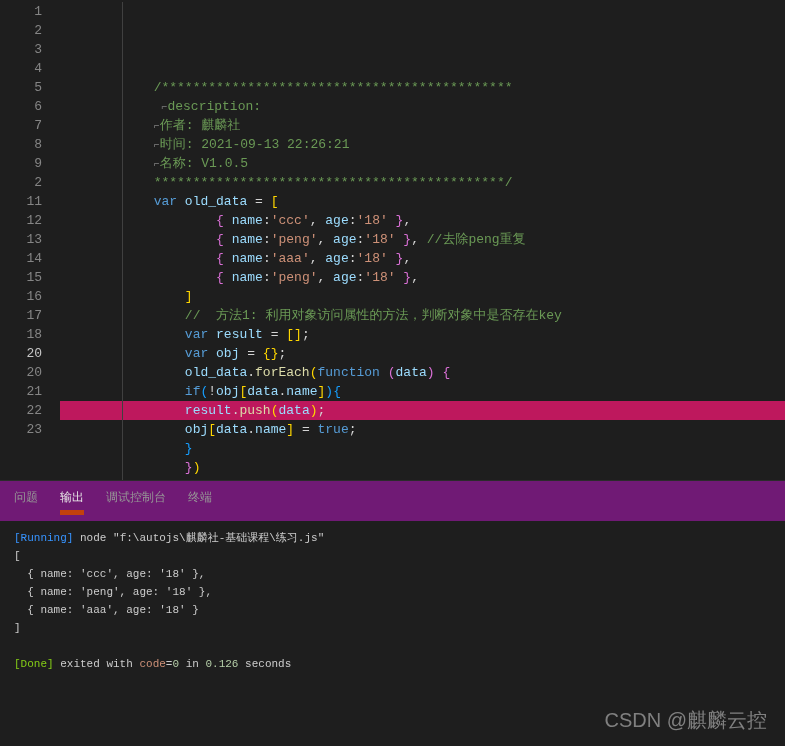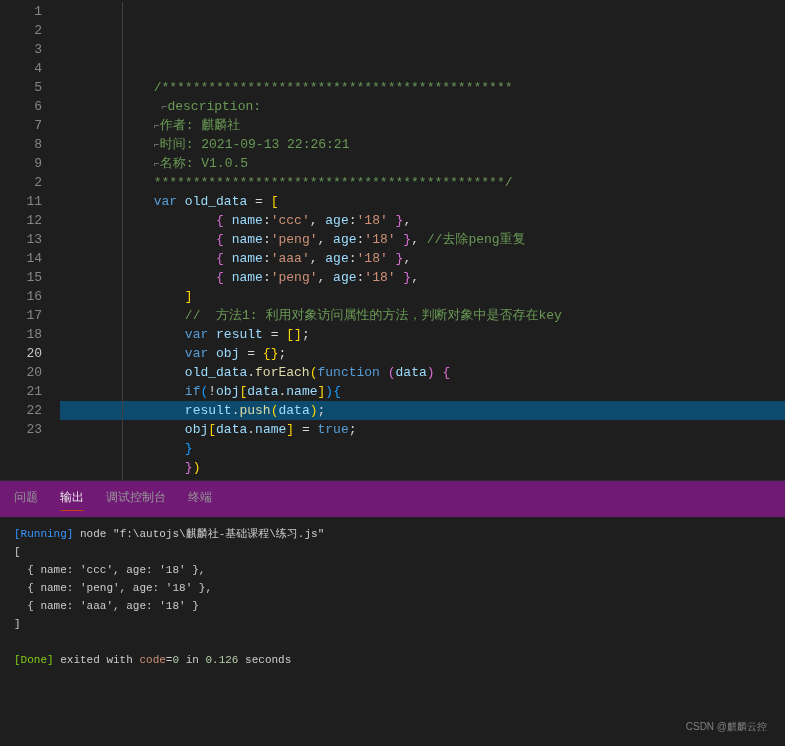--- a/index.html
+++ b/index.html
@@ -31,21 +31,21 @@
     .gutter .ln { height: 19px; }
     .gutter .active { color: #c6c6c6; }
     .code {
       flex: 1;
       padding-top: 2px;
       line-height: 19px;
       white-space: pre;
       position: relative;
     }
     .code .row { height: 19px; }
-    .code .hl { background: #0c4a6e; width: 100%; display: block; height: 19px; }
+    .code .hl { background: #be185d; width: 100%; display: block; height: 19px; }
     .vline {
       position: absolute;
       top: 2px;
       bottom: 0;
       width: 1px;
       background: #404040;
     }
     .v1 { left: 62px; }
     .c-comment { color: #6A9955; }
     .c-kw { color: #569CD6; }
@@ -64,42 +64,42 @@
       padding: 8px 14px 6px 14px;
       font-size: 12px;
       color: #969696;
       background: #701a75;
       border-top: 1px solid #2b2b2b;
       font-family: "Segoe UI", sans-serif;
     }
     .panel-tabs .tab { cursor: pointer; padding-bottom: 4px; }
     .panel-tabs .active {
       color: #e7e7e7;
-      border-bottom: 1px solid #c2410c;
+      border-bottom: 5px solid #c2410c;
     }
     .terminal {
       padding: 8px 14px;
       background: #1e1e1e;
       font-size: 11px;
       line-height: 18px;
       white-space: pre;
       color: #cccccc;
     }
     .t-running { color: #3794ff; }
     .t-path { color: #cccccc; }
     .t-done { color: #84cc16; }
     .t-code { color: #ce9178; }
     .t-num { color: #b5cea8; }
     .watermark {
       position: absolute;
       bottom: 12px;
       right: 18px;
       color: #808080;
       font-family: "Segoe UI", sans-serif;
-      font-size: 10px;
+      font-size: 20px;
     }
   </style>
 </head>
 <body>
 
 <div class="editor-pane">
   <div class="gutter" id="gutter">
       <div class="ln">1</div>
       <div class="ln">2</div>
       <div class="ln">3</div>

